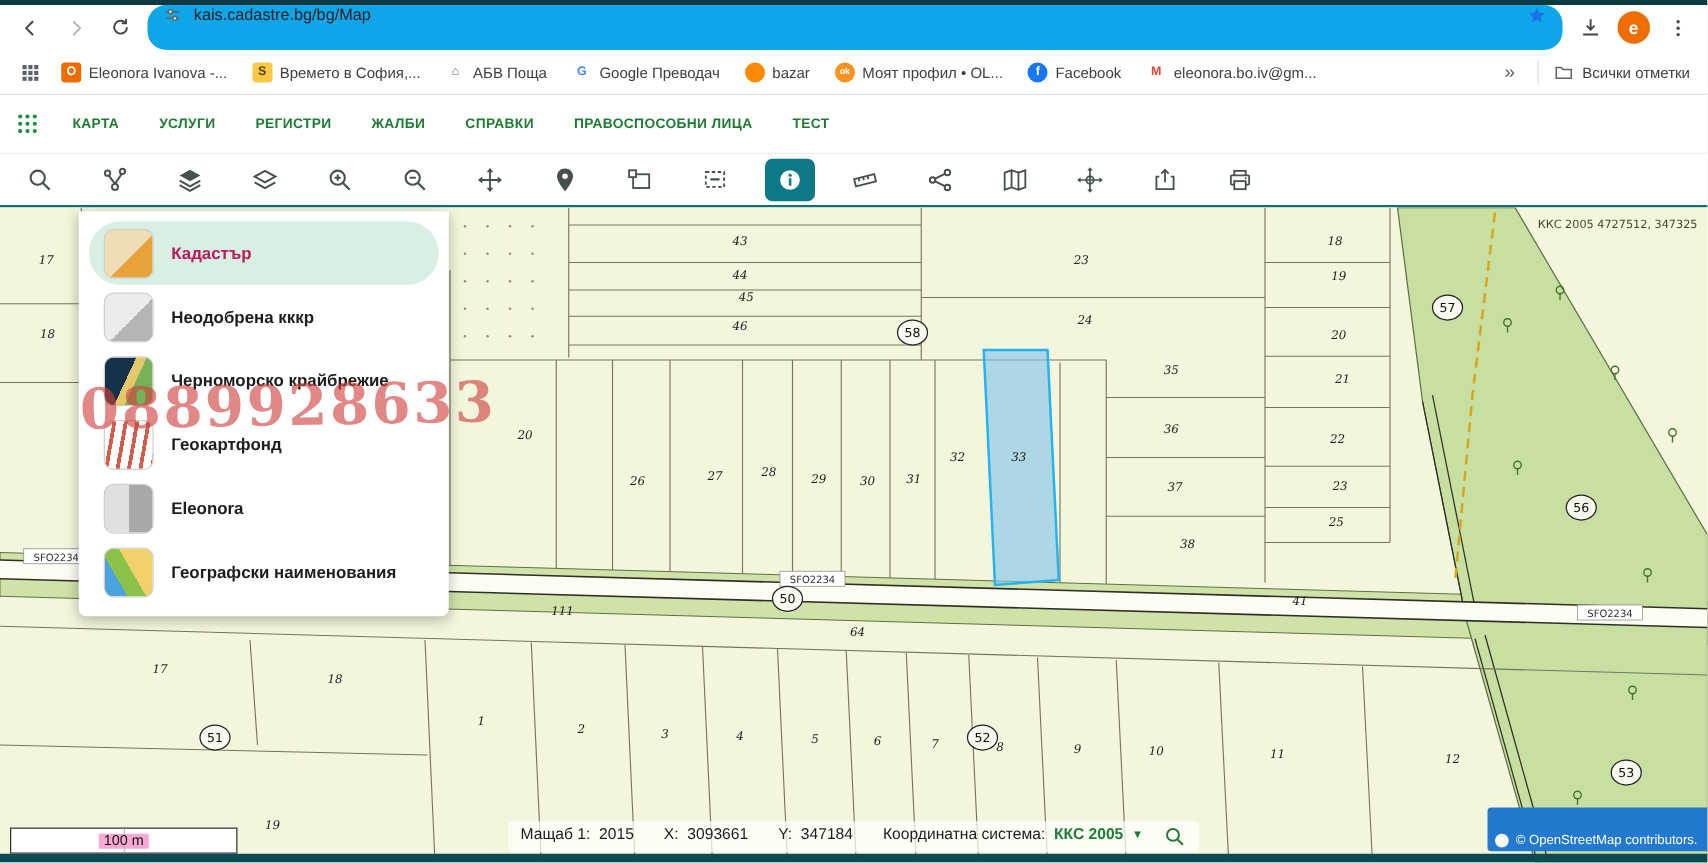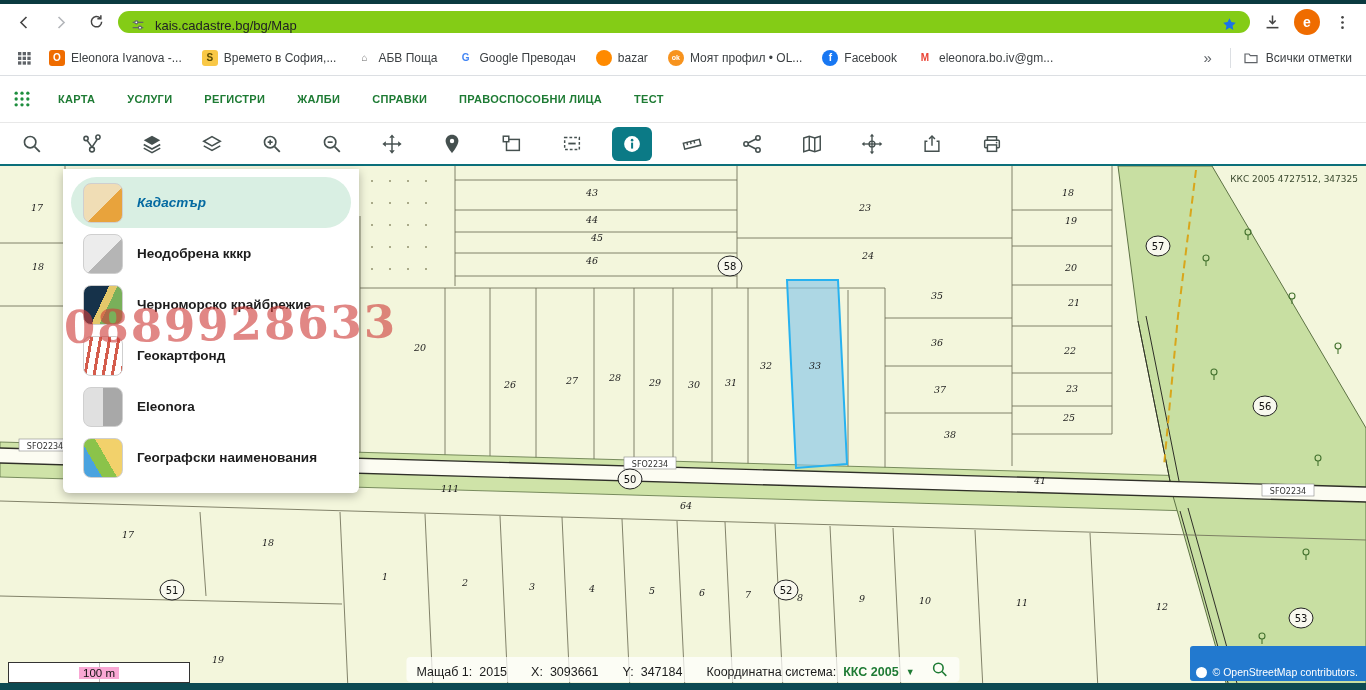--- a/index.html
+++ b/index.html
@@ -2,21 +2,21 @@
 <html><head>
 <meta charset="utf-8">
 <style>
   *{box-sizing:border-box;margin:0;padding:0;}
   body{width:1366px;height:690px;overflow:hidden;font-family:"Liberation Sans","DejaVu Sans",sans-serif;background:#fff;}
   .top-strip{height:4px;background:#0a3a40;}
   
   .chrome{height:36px;background:#fff;display:flex;align-items:center;padding:0 10px;gap:8px;}
   .cbtn{width:28px;height:28px;border:none;background:none;display:flex;align-items:center;justify-content:center;border-radius:50%;cursor:pointer;}
   .cbtn svg{width:19px;height:19px;}
-  .omnibox{flex:1;height:22px;background:#84cc16;border-radius:15px;display:flex;align-items:flex-end;padding:0 12px;gap:9px;}
+  .omnibox{flex:1;height:36px;background:#0ea5e9;border-radius:15px;display:flex;align-items:flex-start;padding:0 12px;gap:9px;}
   .url{font-size:13px;color:#202124;flex:1;}
   .avatar{width:26px;height:26px;border-radius:50%;background:#ef6c00;color:#fff;font-weight:bold;font-size:14px;display:flex;align-items:center;justify-content:center;}
   
   .bookmarks{height:36px;background:#fff;border-bottom:1px solid #dcdfe3;display:flex;align-items:center;padding:0 10px;gap:2px;}
   .bm{display:flex;align-items:center;gap:6px;padding:4px 9px;border-radius:6px;font-size:12px;color:#3c4043;cursor:pointer;white-space:nowrap;}
   .fav{width:16px;height:16px;border-radius:3px;display:inline-flex;align-items:center;justify-content:center;font-size:10px;font-weight:bold;flex:none;}
   .fav[data-name="facebook-favicon"],.fav[data-name="ok-favicon"],.fav[data-name="bazar-bell-favicon"]{border-radius:50%;}
   .fav[data-name="ok-favicon"]{font-size:7px;}
   .bm-right{margin-left:auto;display:flex;align-items:center;gap:12px;color:#5f6368;}
   .chev{font-size:15px;color:#5f6368;padding:0 6px;cursor:pointer;}
@@ -43,31 +43,31 @@
   .clbl{font:10px "DejaVu Sans",sans-serif;fill:#111;}
   .cl-e{fill:#f8f8ee;stroke:#222;stroke-width:1;}
   .rl-box{fill:#ffffff;stroke:#8a8a8a;stroke-width:.6;}
   .rlbl{font:8px "DejaVu Sans",sans-serif;fill:#333;}
   .corner{font:9px "DejaVu Sans",sans-serif;fill:#3c4a2f;}
   
   .panel{position:absolute;left:63px;top:3px;width:296px;background:#fff;box-shadow:0 3px 10px rgba(0,0,0,.28);border-radius:0 0 6px 6px;padding:8px 0 10px;z-index:20;}
   .layer-row{display:flex;align-items:center;gap:14px;height:51px;padding:0 12px;margin:0 8px;border-radius:28px;cursor:pointer;}
   .layer-row.active{background:#d9efe3;}
   .llabel{font-size:13.5px;font-weight:bold;color:#1d1d1d;}
-  .layer-row.active .llabel{color:#0369a1;font-style:italic;}
+  .layer-row.active .llabel{color:#be185d;}
   .thumb{width:40px;height:40px;border-radius:8px;border:1px solid #cfcfcf;flex:none;}
   .t0{background:linear-gradient(135deg,#f0ddb5 55%,#e8a33c 55%);}
   .t1{background:linear-gradient(135deg,#ececec 55%,#b5b5b5 55%);}
   .t2{background:repeating-linear-gradient(100deg,#ffffff 0 6px,#d45c4c 6px 9px);}
   .t3{background:linear-gradient(115deg,#16324a 45%,#e4c86a 45% 60%,#79b05a 60%);}
   .t4{background:linear-gradient(90deg,#e0e0e0 50%,#a8a8a8 50%);}
   .t5{background:linear-gradient(60deg,#4aa3df 30%,#8bc34a 30% 55%,#f2d16b 55%);}
   .watermark{position:absolute;left:64px;top:132px;z-index:30;font-family:"DejaVu Serif",serif;font-size:45px;font-weight:bold;color:#cf3f3c;opacity:.62;letter-spacing:2px;transform:rotate(-1deg);pointer-events:none;}
   
-  .statusbar{position:absolute;left:50%;transform:translateX(-50%);bottom:8px;display:flex;align-items:flex-end;background:rgba(255,255,255,.72);padding:3px 10px;border-radius:4px;font-size:12.5px;color:#1c1c1c;z-index:15;white-space:nowrap;}
+  .statusbar{position:absolute;left:50%;transform:translateX(-50%);bottom:8px;display:flex;align-items:flex-start;background:rgba(255,255,255,.72);padding:3px 10px;border-radius:4px;font-size:12.5px;color:#1c1c1c;z-index:15;white-space:nowrap;}
   .sb-l{margin-right:7px;}
   .sb-v{margin-right:24px;}
   .sb-crs{color:#1e7b34;font-weight:bold;display:flex;align-items:center;gap:7px;margin-right:16px;cursor:pointer;}
   .crs-caret{font-size:9px;color:#1e7b34;}
   .sb-search{display:flex;cursor:pointer;color:#1e7b34;}
   .sb-search svg{width:19px;height:19px;}
   .scalebar{position:absolute;left:8px;bottom:7px;width:182px;height:21px;background:#fff;border:1px solid #333;display:flex;align-items:center;justify-content:center;font-size:11.5px;color:#111;z-index:15;position:absolute;}
   .scalebar::before{content:"";position:absolute;left:50%;top:0;bottom:0;width:1px;background:#bbb;}
   .scalebar span{position:relative;background:#f9a8d4;padding:0 4px;}
   .attribution{position:absolute;right:0;bottom:9px;background:#2279cf;color:#fff;font-size:10.5px;padding:20px 8px 3px 6px;border-radius:3px 0 0 3px;display:flex;gap:6px;align-items:center;z-index:15;}

